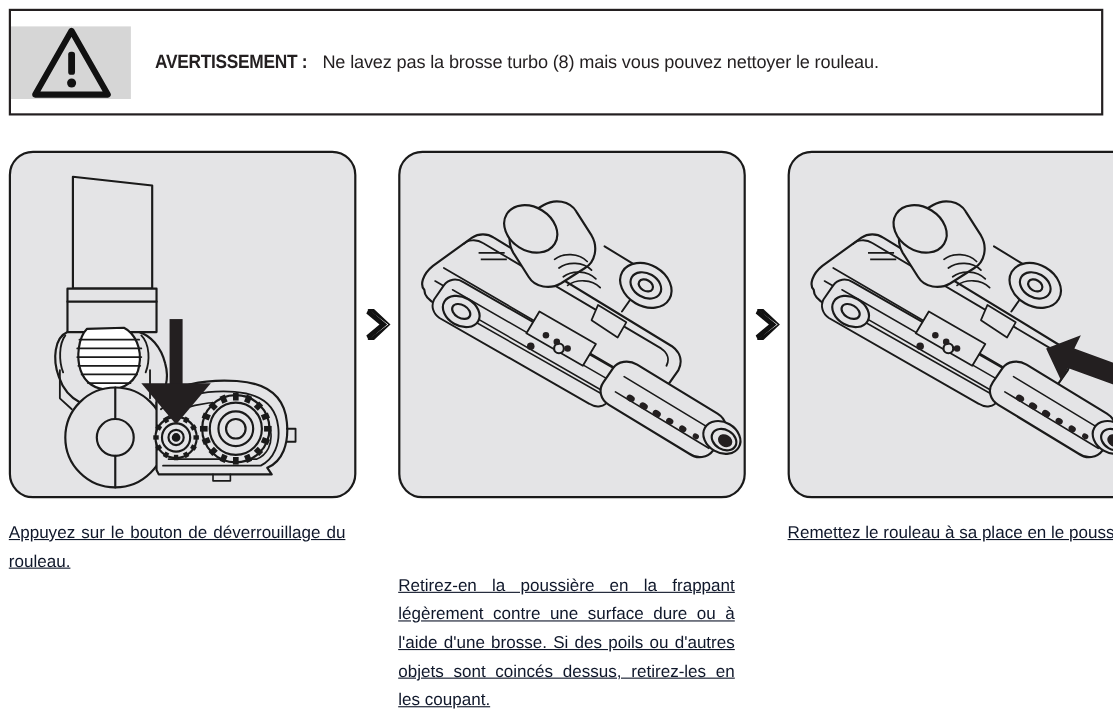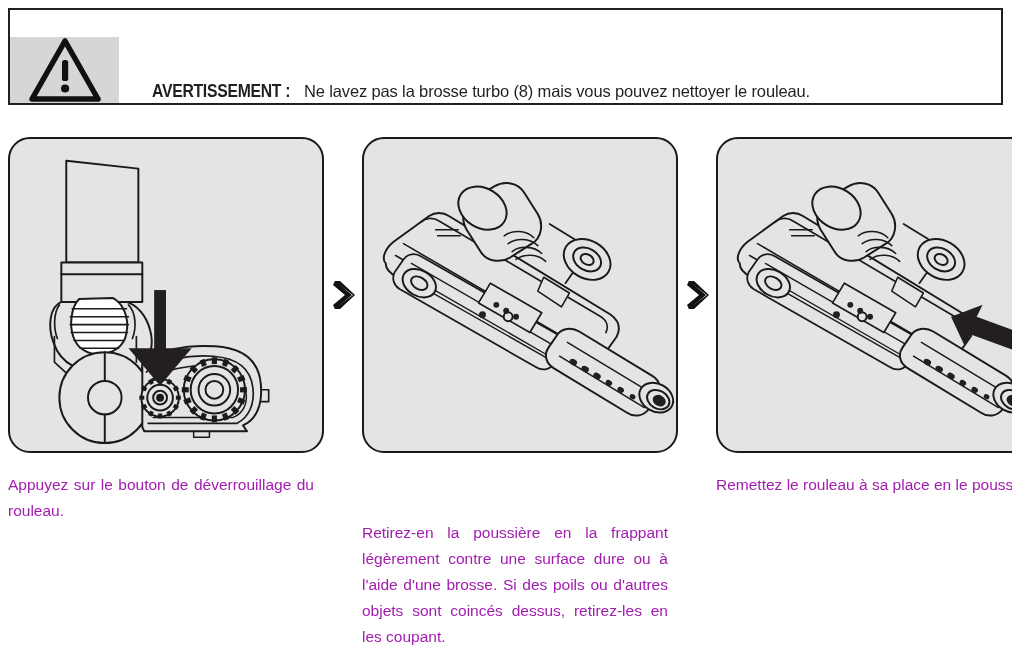--- a/index.html
+++ b/index.html
@@ -20,23 +20,22 @@
   
   .warning-box {
     position: absolute;
     left: 8px;
     top: 8px;
     width: 995px;
     height: 97px;
     border: 2px solid #231f20;
     box-sizing: border-box;
     display: flex;
-    align-items: flex-end;
+    align-items: center;
     background: #ffffff;
-    gap: 11px;
   }
   .warning-icon-cell {
     width: 109px;
     background: #d6d6d6;
     display: flex;
     align-items: center;
     justify-content: center;
     flex: 0 0 109px;
   }
   .warning-icon-cell svg { display: block; }
@@ -114,24 +113,25 @@
     top: 472px;
     width: 1012px;
     height: 181px;
   }
   .caption {
     position: absolute;
     top: 0;
     width: 306px;
     font-size: 15.5px;
     line-height: 26px;
-    color: #a21caf;
+    color: #0f172a;
     text-align: justify;
     text-justify: inter-word;
     font-family: "Liberation Sans", sans-serif;
+    text-decoration: underline;
   }
   .caption-1 { left: 8px; }
   .caption-2 { left: 362px; margin-top: 48px; }
   .caption-3 { left: 716px; width: 330px; }
 </style>
 </head>
 <body>
 
 <div class="warning-box">
   <div class="warning-icon-cell">

